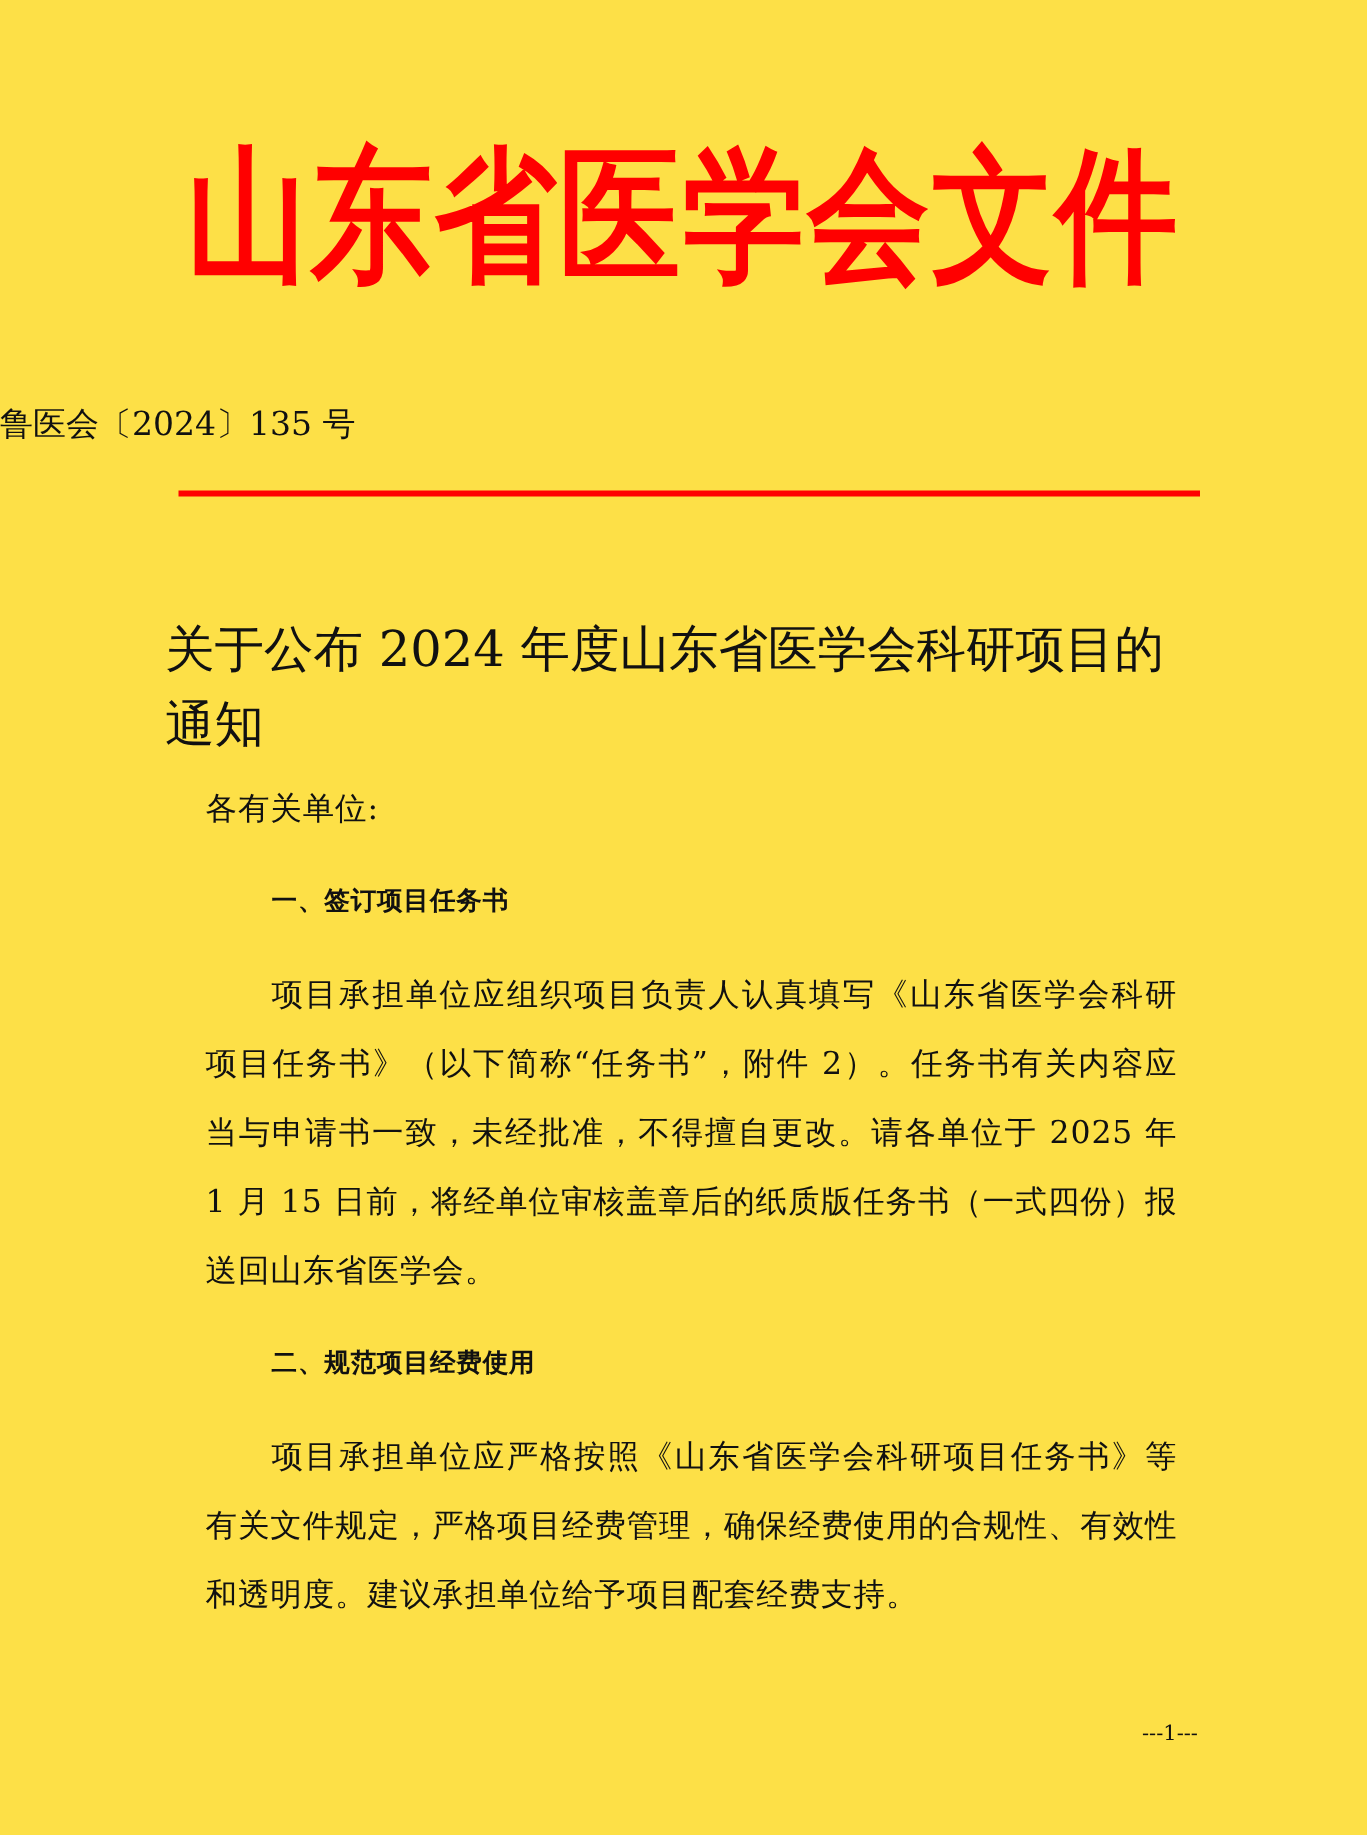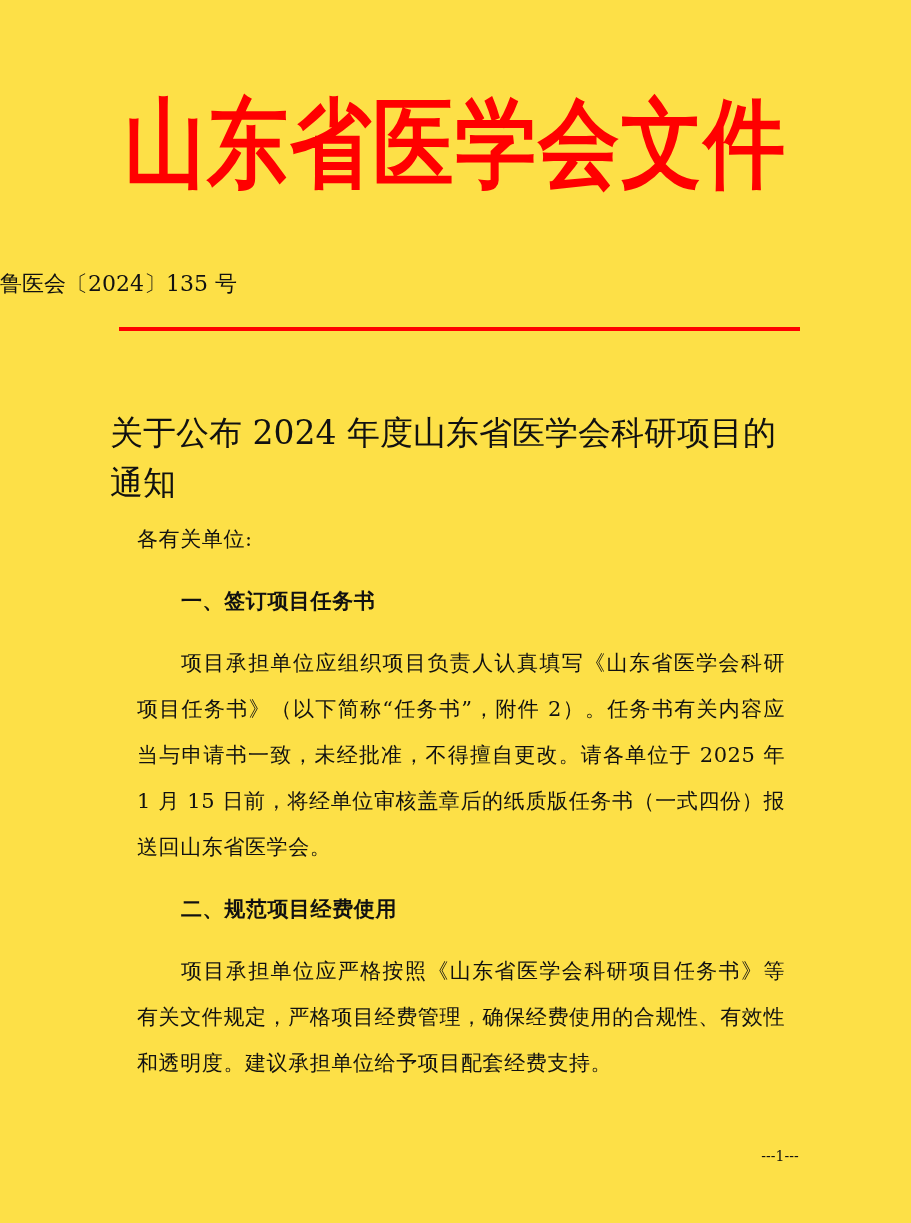--- a/index.html
+++ b/index.html
@@ -82,21 +82,21 @@
     .body-text p {
       margin: 16px;
     }
     .indent {
       text-indent: 44px;
     }
     .section-heading {
       font-family: "DejaVu Sans", "Liberation Sans", sans-serif;
       font-weight: bold;
       text-indent: 44px;
-      font-size: 21px;
+      font-size: 17px;
       line-height: 46px;
       margin: 0;
     }
     .salutation {
       margin: 0;
     }
     .page-number {
       position: absolute;
       left: 740px;
       top: 1146px;

